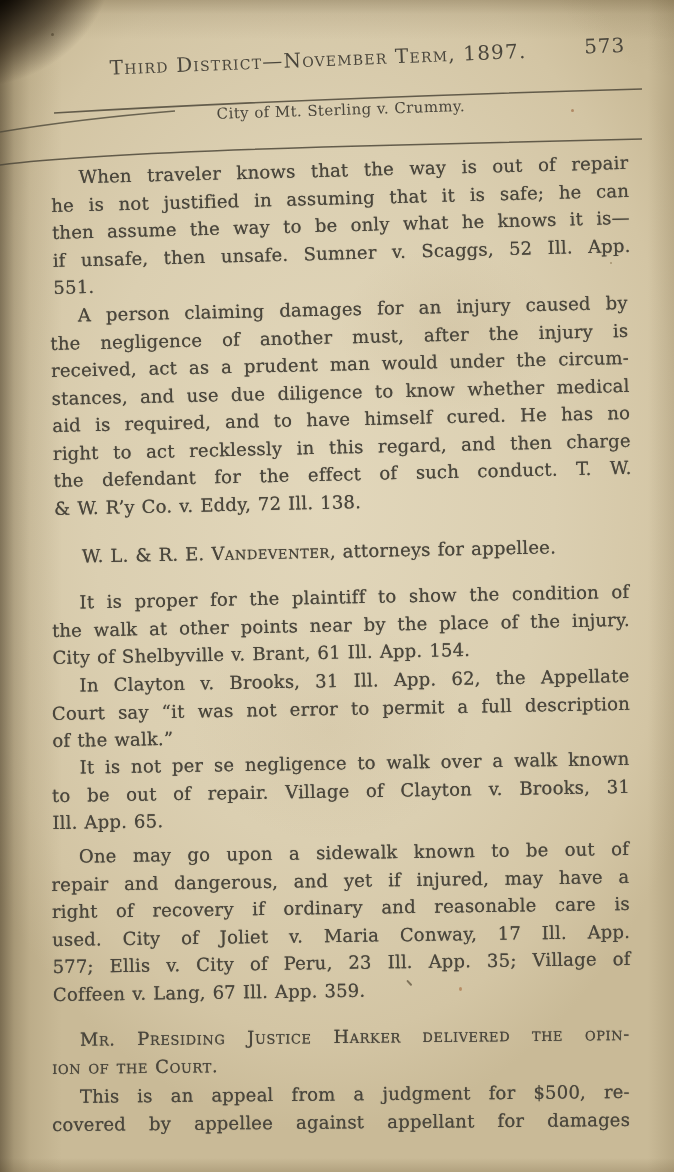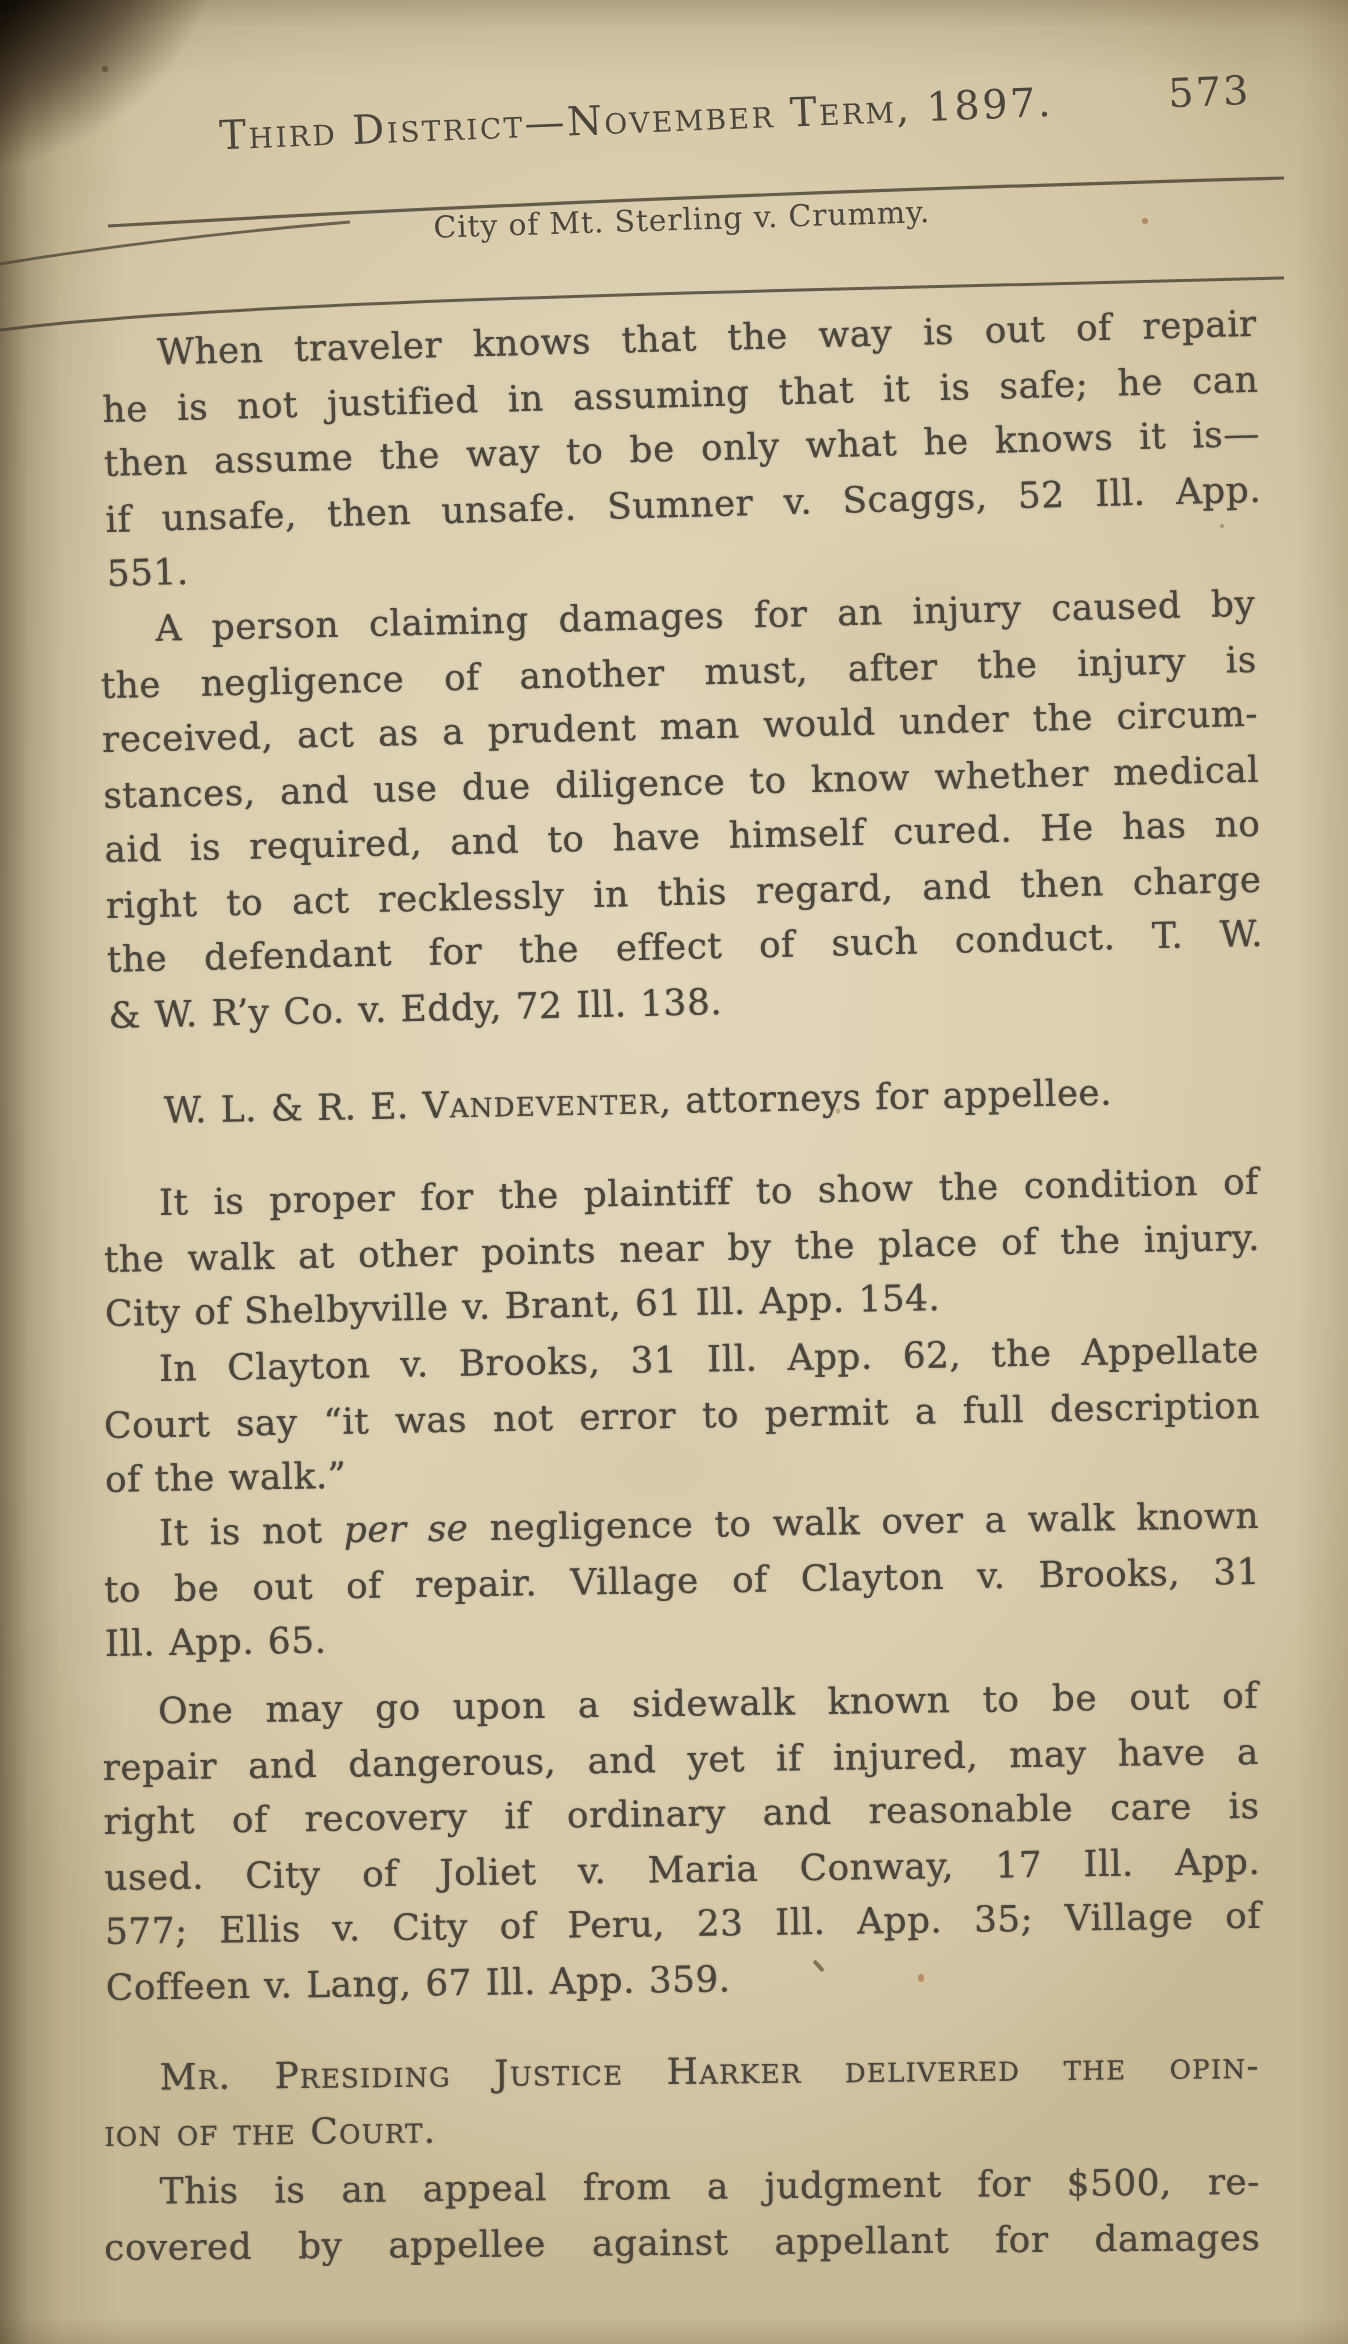--- a/index.html
+++ b/index.html
@@ -65,21 +65,21 @@
   .b-p3 { transform: rotate(-1.1deg); }
   .b-p4 { transform: rotate(-1.0deg); }
   .b-p5 { transform: rotate(-0.9deg); }
   .b-p6 { transform: rotate(-0.8deg); margin-top: 6px; }
   .b-ophead { transform: rotate(-0.6deg); margin-top: 18px; }
   .b-p7 { transform: rotate(-0.5deg); margin-top: 2px; }
 
   .att-line { padding-left: 30px; }
   .name-caps { font-variant: small-caps; letter-spacing: 0.6px; }
   .b-ophead .tline { font-variant: small-caps; letter-spacing: 0.6px; }
-  .it { font-style: italic; }
+  .it { }
 
   .speck { position: absolute; border-radius: 50%; }
   .speck-1 { left: 51px; top: 33px;  width: 3px; height: 3px; background: rgba(70,58,38,0.55); }
   .speck-2 { left: 571px; top: 109px; width: 3px; height: 3px; background: rgba(150,90,50,0.55); }
   .speck-3 { left: 459px; top: 987px; width: 3px; height: 4px; background: rgba(165,105,60,0.6); }
   .speck-4 { left: 406px; top: 982px; width: 7px; height: 1.5px; background: rgba(70,58,38,0.6);
              border-radius: 1px; transform: rotate(48deg); }
   .speck-5 { left: 610px; top: 262px; width: 2px; height: 2px; background: rgba(120,95,60,0.5); }
   .speck-6 { left: 418px; top: 554px; width: 2px; height: 3px; background: rgba(150,110,70,0.45); }
 </style>

